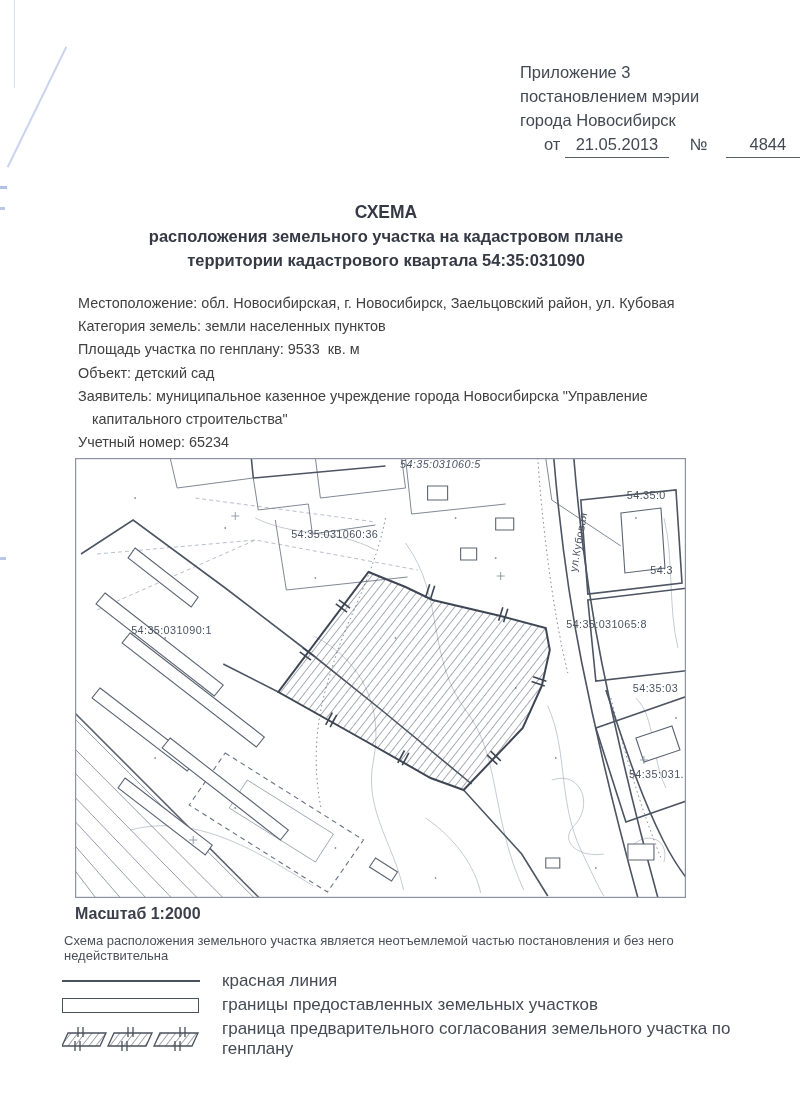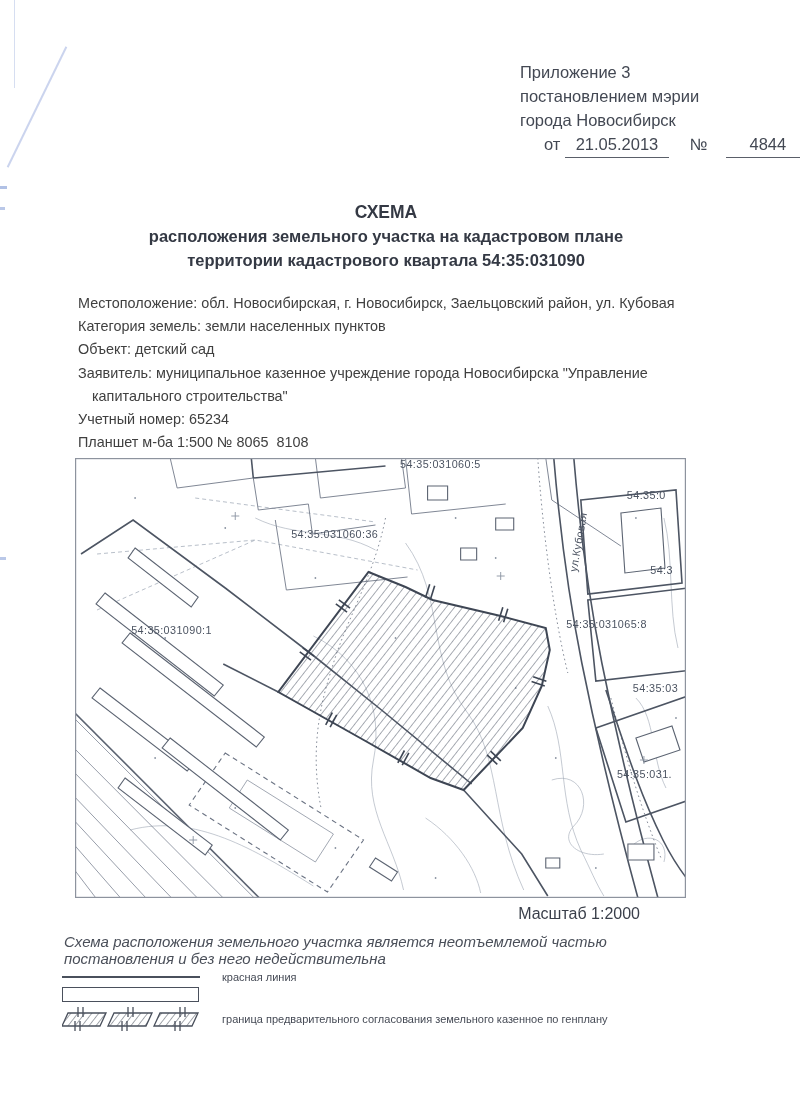--- a/index.html
+++ b/index.html
@@ -31,28 +31,28 @@
   .detail-line.indent{padding-left:14px;}
 
   .map-frame{position:absolute;left:75px;top:458px;width:611px;height:440px;background:#fff;}
   .map-frame svg{position:absolute;inset:0;width:100%;height:100%;}
   .map-labels{position:absolute;inset:0;overflow:hidden;pointer-events:none;}
   .map-label{
     position:absolute;font-size:10.8px;letter-spacing:.4px;color:#4b5361;
     white-space:nowrap;transform:translate(-50%,-50%);
   }
 
-  .scale-line{position:absolute;left:75px;top:905px;width:565px;text-align:right;
-    font-weight:normal;font-size:16px;color:#3a3f4a;}
-  .note{position:absolute;left:64px;top:933px;width:648px;font-size:15px;color:#4a4f59;font-style:italic;}
+  .scale-line{position:absolute;left:75px;top:905px;width:565px;text-align:left;
+    font-weight:bold;font-size:16px;color:#3a3f4a;}
+  .note{position:absolute;left:64px;top:933px;width:648px;font-size:13px;color:#4a4f59;}
 
   .legend{position:absolute;left:62px;top:971px;}
   .legend-row{display:flex;align-items:center;margin-bottom:4px;}
   .legend-symbol{width:160px;flex:0 0 160px;}
-  .legend-label{font-size:11px;color:#454a55;}
+  .legend-label{font-size:17px;color:#454a55;}
   .sym-line{width:138px;height:0;border-top:2px solid #4a505c;}
   .sym-rect{width:135px;height:13px;border:1.6px solid #4a505c;}
   .legend-row.r3 .legend-symbol{height:26px;}
 </style>
 </head>
 <body>
 
 <div class="page">
 
   <div class="art art-diag"></div>
@@ -75,20 +75,21 @@
 
   <div class="title-block">
     <div class="title-l1">СХЕМА</div>
     <div class="title-l2">расположения земельного участка на кадастровом плане</div>
     <div class="title-l2">территории кадастрового квартала 54:35:031090</div>
   </div>
 
   <div class="details" id="details">
       <div class="detail-line">Местоположение: обл. Новосибирская, г. Новосибирск, Заельцовский район, ул. Кубовая</div>
       <div class="detail-line">Категория земель: земли населенных пунктов</div>
+      <div class="detail-line">Площадь участка по генплану: 9533  кв. м</div>
       <div class="detail-line">Объект: детский сад</div>
       <div class="detail-line">Заявитель: муниципальное казенное учреждение города Новосибирска "Управление</div>
       <div class="detail-line indent">капитального строительства"</div>
       <div class="detail-line">Учетный номер: 65234</div>
       <div class="detail-line">Планшет м-ба 1:500 № 8065  8108</div>
     </div>
 
   <div class="map-frame">
     <svg viewBox="0 0 610 440" preserveAspectRatio="none">
       <defs>
@@ -214,45 +215,46 @@
           <line x1="411.4" y1="296.8" x2="421.6" y2="306.4"></line>
         <line x1="326.7" y1="307.2" x2="333.3" y2="294.8"></line>
           <line x1="322.3" y1="304.9" x2="328.9" y2="292.5"></line>
         <line x1="254.7" y1="269.2" x2="261.3" y2="256.8"></line>
           <line x1="250.3" y1="266.9" x2="256.9" y2="254.5"></line>
       </g>
 
       <rect x="0.6" y="0.6" width="608.8" height="438.8" fill="none" stroke="#8d939e" stroke-width="1.2"></rect>
     </svg>
     <div class="map-labels" id="map-labels">
-        <span class="map-label" style="left: 59.8%; top: 1.3%;">54:35:031060:5</span>
+        <span class="map-label" style="left: 59.8%; top: 1.3%; font-style: italic;">54:35:031060:5</span>
         <span class="map-label" style="left: 93.5%; top: 8.4%;">54:35:0</span>
         <span class="map-label" style="left: 42.5%; top: 17.3%;">54:35:031060:36</span>
         <span class="map-label" style="left: 82.3%; top: 19%; transform: translate(-50%, -50%) rotate(-80deg);">ул.Кубовая</span>
         <span class="map-label" style="left: 96%; top: 25.5%;">54:3</span>
         <span class="map-label" style="left: 15.8%; top: 39%;">54:35:031090:1</span>
         <span class="map-label" style="left: 87%; top: 37.8%;">54:35:031065:8</span>
         <span class="map-label" style="left: 95%; top: 42.2%; margin-top: 44px;">54:35:03</span>
-        <span class="map-label" style="left: 93.2%; top: 71.8%;">54:35:031.</span>
+        <span class="map-label" style="left: 93.2%; top: 71.8%; padding-left: 24px;">54:35:031.</span>
       </div>
   </div>
 
   <div class="scale-line">Масштаб  1:2000</div>
   <div class="note">Схема расположения земельного участка является неотъемлемой частью постановления и без него недействительна</div>
   <div class="legend" id="legend">
       <div class="legend-row">
         <div class="legend-symbol">
           <div class="sym-line"></div>
         </div>
         <div class="legend-label">красная линия</div>
       </div>
       <div class="legend-row">
         <div class="legend-symbol">
           <div class="sym-rect"></div>
         </div>
+        <div class="legend-label">границы предоставленных земельных участков</div>
       </div>
       <div class="legend-row r3">
         <div class="legend-symbol"><svg width="138" height="26" viewBox="0 0 138 26">
             <defs>
               <pattern id="lh" width="5.5" height="5.5" patternUnits="userSpaceOnUse" patternTransform="rotate(38)">
                 <line x1="0" y1="0" x2="0" y2="5.5" stroke="#4a505c" stroke-width="1"></line>
               </pattern>
             </defs>
             <g stroke="#4a505c" fill="url(#lh)" stroke-width="1.3">
               <path d="M6,7 L44,7 L38,20 L0,20 Z"></path>
@@ -267,17 +269,17 @@
               <line x1="118" y1="1" x2="118" y2="11"></line>
               <line x1="123" y1="1" x2="123" y2="11"></line>
               <line x1="13" y1="15" x2="13" y2="25"></line>
               <line x1="18" y1="15" x2="18" y2="25"></line>
               <line x1="60" y1="15" x2="60" y2="25"></line>
               <line x1="65" y1="15" x2="65" y2="25"></line>
               <line x1="113" y1="15" x2="113" y2="25"></line>
               <line x1="118" y1="15" x2="118" y2="25"></line>
             </g>
           </svg></div>
-        <div class="legend-label">граница предварительного согласования земельного казенное по генплану</div>
+        <div class="legend-label">граница предварительного согласования земельного участка по генплану</div>
       </div>
     </div>
 
 </div>
 
 </body></html>

